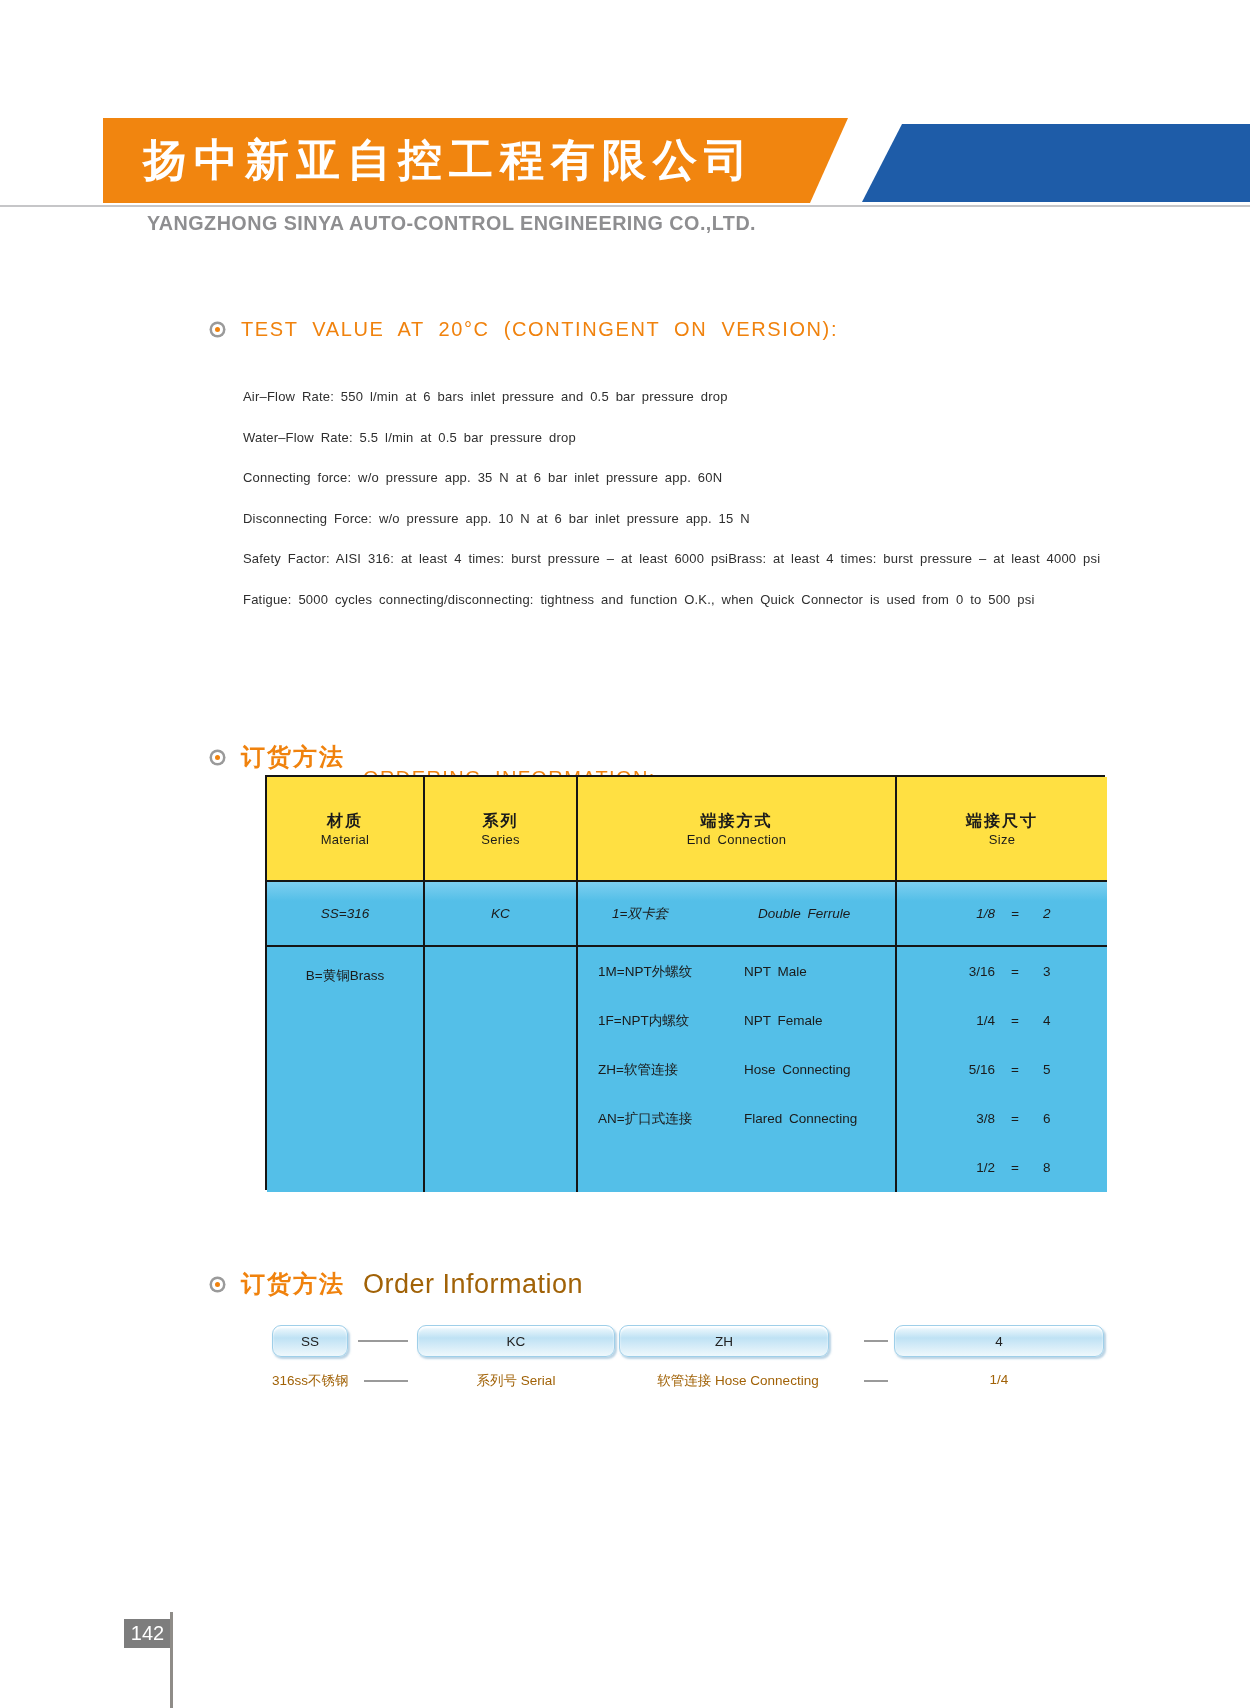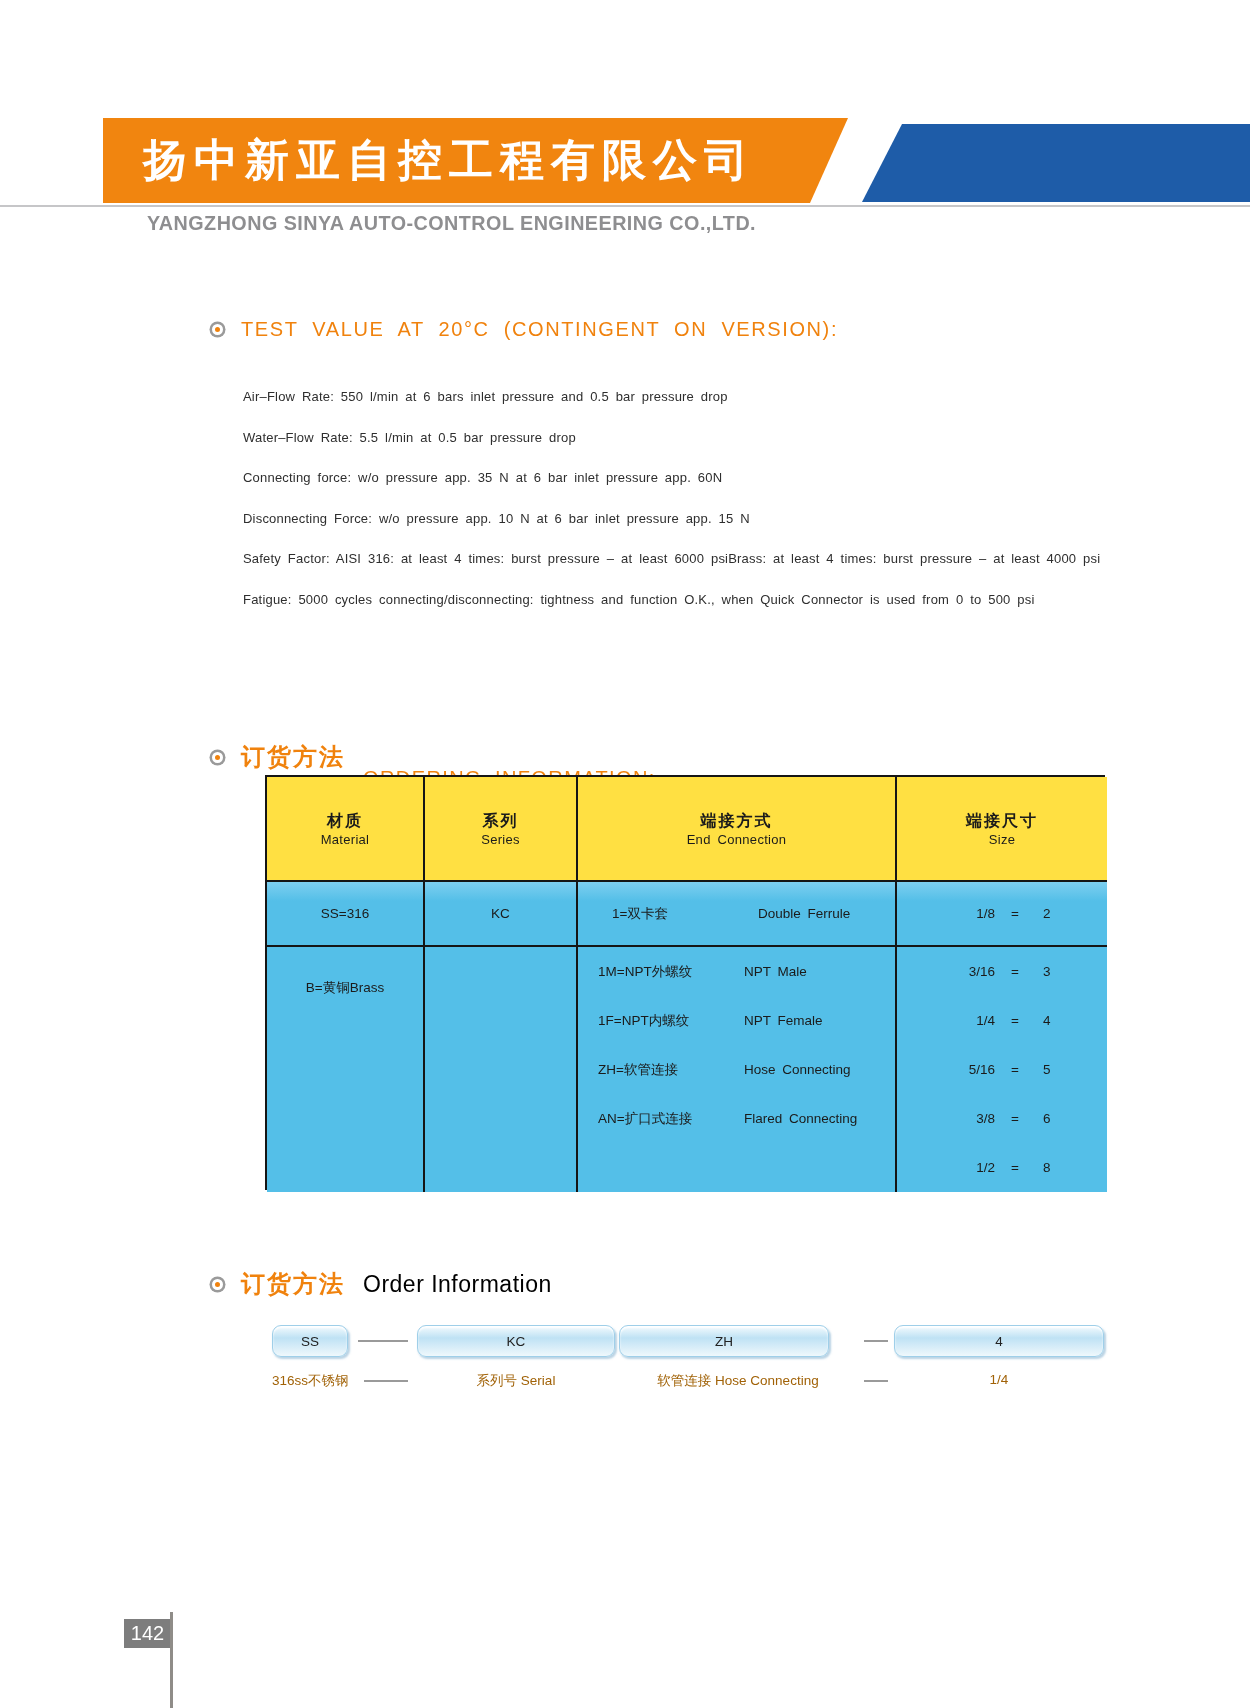--- a/index.html
+++ b/index.html
@@ -22,42 +22,42 @@
   .section-head { position:absolute; display:flex; align-items:center; gap:18px; }
   .bullet { width:11px; height:11px; border-radius:50%; background:#F0820D;
     border:3px solid #ffffff; box-shadow:0 0 0 2.5px #9a9a9a; flex:0 0 auto; }
   .head-text { color:#F0820D; white-space:nowrap; }
   .head-test { left:212px; top:318px; }
   .head-test .head-text { font-size:20px; letter-spacing:1.6px; word-spacing:7px; font-weight:400; }
   .head-order1 { left:212px; top:724px; }
   .head-order2 { left:212px; top:1268px; }
   .head-cn { color:#F0820D; font-size:24px; font-weight:700; letter-spacing:2px; }
   .head-en1 { color:#F0820D; font-size:20px; letter-spacing:1.4px; word-spacing:6px;margin-top:43px; }
-  .head-en2 { color:#000000; font-size:23px; letter-spacing:0.5px; }
+  .head-en2 { color:#a16207; font-size:27px; letter-spacing:0.5px; }
 
   
   .test-lines { position:absolute; left:243px; top:377px; width:900px; }
   .test-lines p { line-height:40.5px; font-size:13px; color:#2e2e2e;
     letter-spacing:0.2px; word-spacing:3px; white-space:nowrap; }
 
   
   .order-table { position:absolute; left:265px; top:775px; width:840px; height:415px;
     display:grid; grid-template-columns:158px 153px 319px 210px; grid-template-rows:105px 65px 245px;
     border:2px solid #151515; color:#1b1b1b; }
   .cell { border-right:2px solid #151515; }
   .cell.last { border-right:none; }
   .th { background:#FFE042; border-bottom:2px solid #151515;
     display:flex; flex-direction:column; align-items:center; justify-content:center; }
   .th-cn { font-size:16px; font-weight:700; letter-spacing:2px; }
   .th-en { font-size:13px; letter-spacing:0.3px; word-spacing:3px; }
   .td { background:#54BFE8; font-size:13.5px; }
   .r1 { border-bottom:2px solid #151515;
-    background:linear-gradient(180deg, #7dcff0 0%, #54BFE8 30%, #54BFE8 100%); }
+    background:linear-gradient(180deg, #7dcff0 0%, #54BFE8 30%, #54BFE8 100%);font-style:italic; }
   .td-center { display:flex; align-items:center; justify-content:center; }
-  .td-top { display:flex; justify-content:center; align-items:flex-start; padding-top:24px; }
+  .td-top { display:flex; justify-content:center; align-items:flex-start; padding-top:12px; }
   .end-item { height:49px; display:flex; align-items:center; padding-left:20px; }
   .r1 .end-item { height:100%; padding-left:34px; }
   .end-code { width:146px; white-space:nowrap; }
   .end-en { white-space:nowrap; word-spacing:3px; }
   .stack { display:flex; flex-direction:column; }
   .size-item { height:49px; display:flex; align-items:center; padding-left:38px; }
   .r1 .size-item { height:100%; }
   .size-frac { width:60px; text-align:right; }
   .size-eq { margin-left:16px; }
   .size-num { margin-left:24px; }

